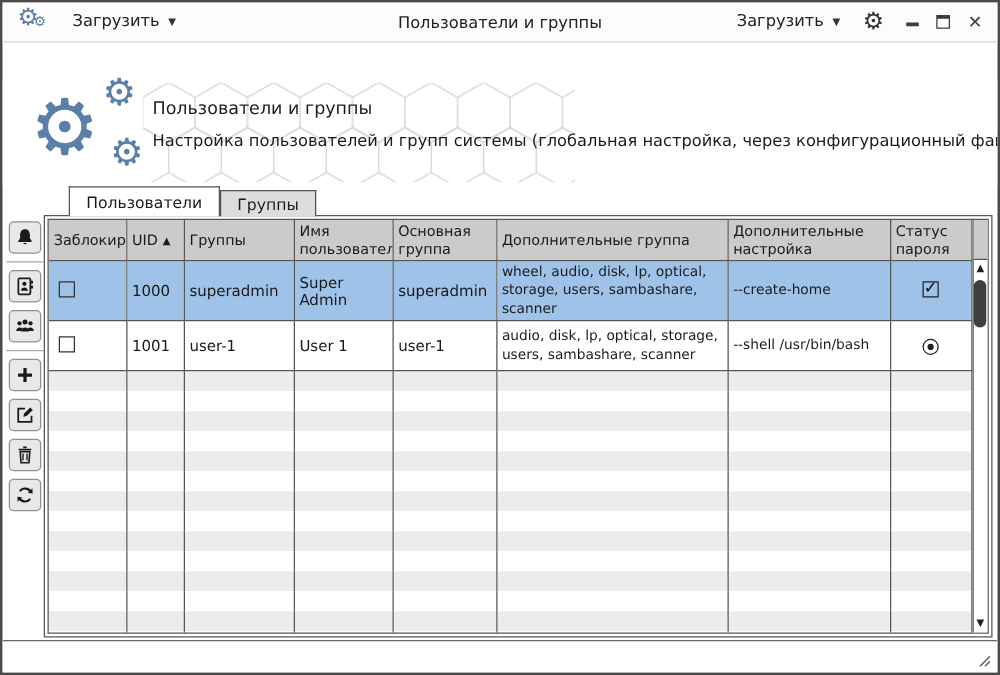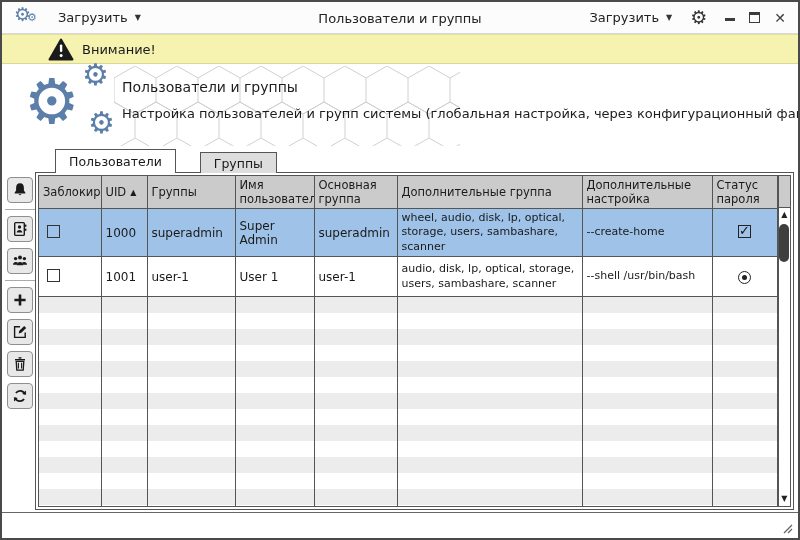--- a/index.html
+++ b/index.html
@@ -28,21 +28,21 @@
   .headerzone{position:absolute;left:0;top:62px;right:0;height:85px;background:#fff;}
   .hexbg{position:absolute;left:112px;top:2px;z-index:0;}
   .hz-icon{position:absolute;left:18px;top:0;width:96px;height:80px;color:#5b7fa8;z-index:1;}
   .hz-icon .big{position:absolute;left:4px;top:8px;font-size:62px;line-height:60px;}
   .hz-icon .s1{position:absolute;left:62px;top:-4px;font-size:30px;line-height:30px;}
   .hz-icon .s2{position:absolute;left:68px;top:44px;font-size:30px;line-height:30px;}
   .hz-title{position:absolute;left:120px;top:15px;font-size:14px;color:#1c1c1c;z-index:1;}
   .hz-sub{position:absolute;left:120px;top:42px;font-size:13px;color:#1c1c1c;z-index:1;white-space:nowrap;}
 
   
-  .tabstrip{position:absolute;left:53px;top:147px;height:24px;display:flex;align-items:flex-end;z-index:3;gap:24px;}
+  .tabstrip{position:absolute;left:53px;top:147px;height:24px;display:flex;align-items:flex-end;z-index:3;}
   .tab{box-sizing:border-box;border:1px solid #555;border-bottom:none;padding:0 13px;font-size:12.5px;color:#1a1a1a;display:flex;align-items:center;}
   .tab.active{background:#fff;height:24px;}
   .tab.inactive{background:#ddd;height:21px;margin-top:21px;}
 
   
   .toolbar{position:absolute;left:2px;top:172px;width:31px;display:flex;flex-direction:column;align-items:center;}
   .tool-btn{width:26px;height:26px;margin:3px 0;background:#e8e8e8;border:1px solid #8f8f8f;border-radius:4px;display:flex;align-items:center;justify-content:center;padding:0;}
   .tool-sep{width:30px;border-top:1px solid #aaa;margin:3px 0;}
 
   
@@ -106,30 +106,20 @@
         <span>Загрузить</span>
         <span class="dd">▼</span>
       </button>
       <span class="tb-gear">⚙</span>
       <span class="win-min"></span>
       <span class="win-max"></span>
       <span class="win-close">✕</span>
     </div>
   </div>
 
-  <div class="warnbar">
-    <span class="warn-icon">
-      <svg class="icon-svg" width="26" height="23" viewBox="0 0 26 23">
-        <path d="M13 1.5 L24.5 21.5 H1.5 Z" fill="#1b1b1b" stroke="#1b1b1b" stroke-width="2" stroke-linejoin="round"></path>
-        <rect x="11.9" y="6.5" width="2.4" height="7.5" rx="1.1" fill="#fff"></rect>
-        <circle cx="13.1" cy="17.4" r="1.5" fill="#fff"></circle>
-      </svg>
-    </span>
-    <span class="warn-text">Внимание!</span>
-  </div>
 
   <div class="headerzone">
     <svg class="hexbg" width="346" height="80">
       <defs>
         <pattern id="hx" width="42" height="72" patternUnits="userSpaceOnUse">
           <g fill="none" stroke="#d0d0d0" stroke-width="1">
             <path d="M21 0 L42 12 L42 36 L21 48 L0 36 L0 12 Z"></path>
             <path d="M0 36 L21 48 L21 72"></path>
             <path d="M42 36 L21 48"></path>
           </g>

